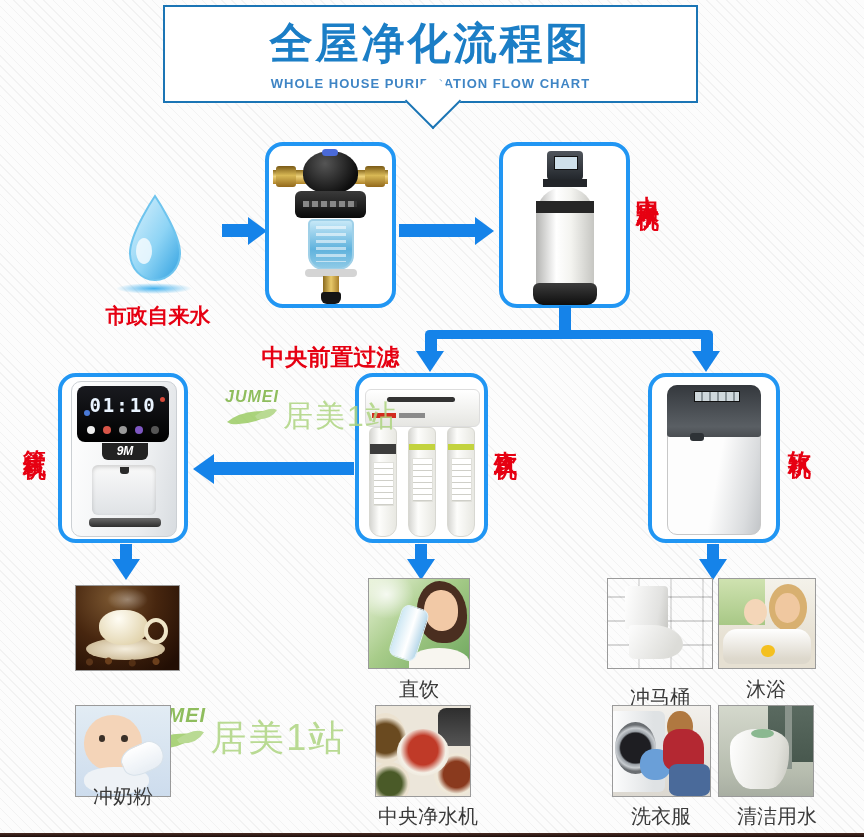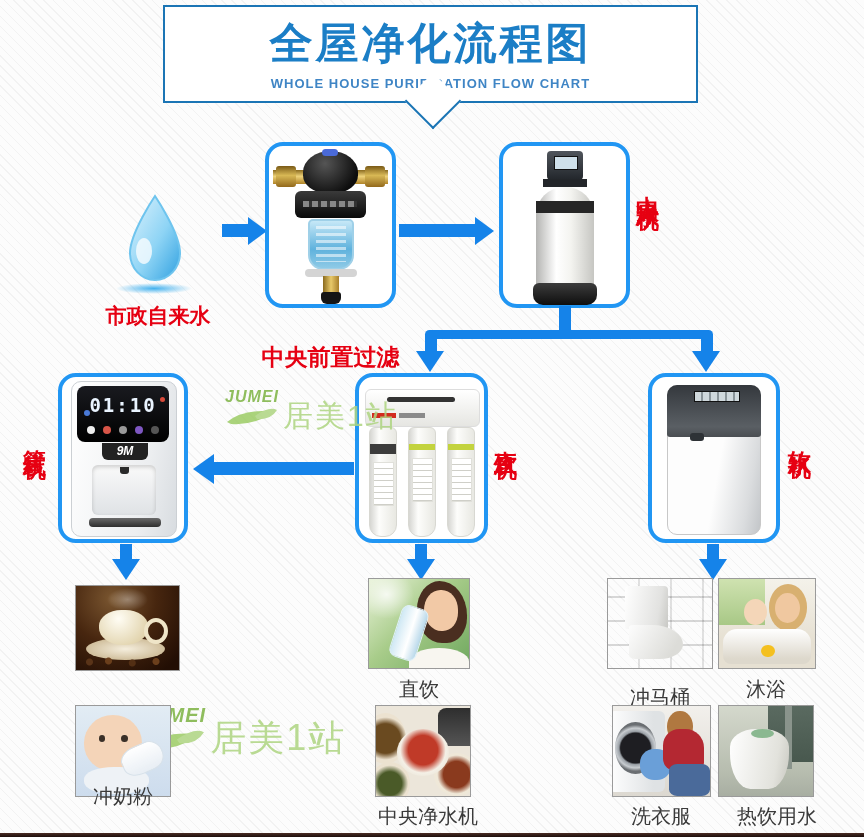--- a/index.html
+++ b/index.html
@@ -404,16 +404,16 @@
   <div class="photo art-clean" style="left:718px;top:705px;width:96px;height:92px;">
     <i class="door"></i>
       <i class="rail"></i>
       <i class="bucket"></i>
       <i class="rim"></i>
   </div>
 
   <div class="caption" style="left:73px;top:783px;width:100px;">冲奶粉</div>
   <div class="caption" style="left:378px;top:803px;width:100px;">中央净水机</div>
   <div class="caption" style="left:611px;top:803px;width:100px;">洗衣服</div>
-  <div class="caption" style="left:727px;top:803px;width:100px;">热饮用水</div>
+  <div class="caption" style="left:727px;top:803px;width:100px;">清洁用水</div>
 
   <div class="footer-strip"></div>
 </div>
 
 </body></html>

